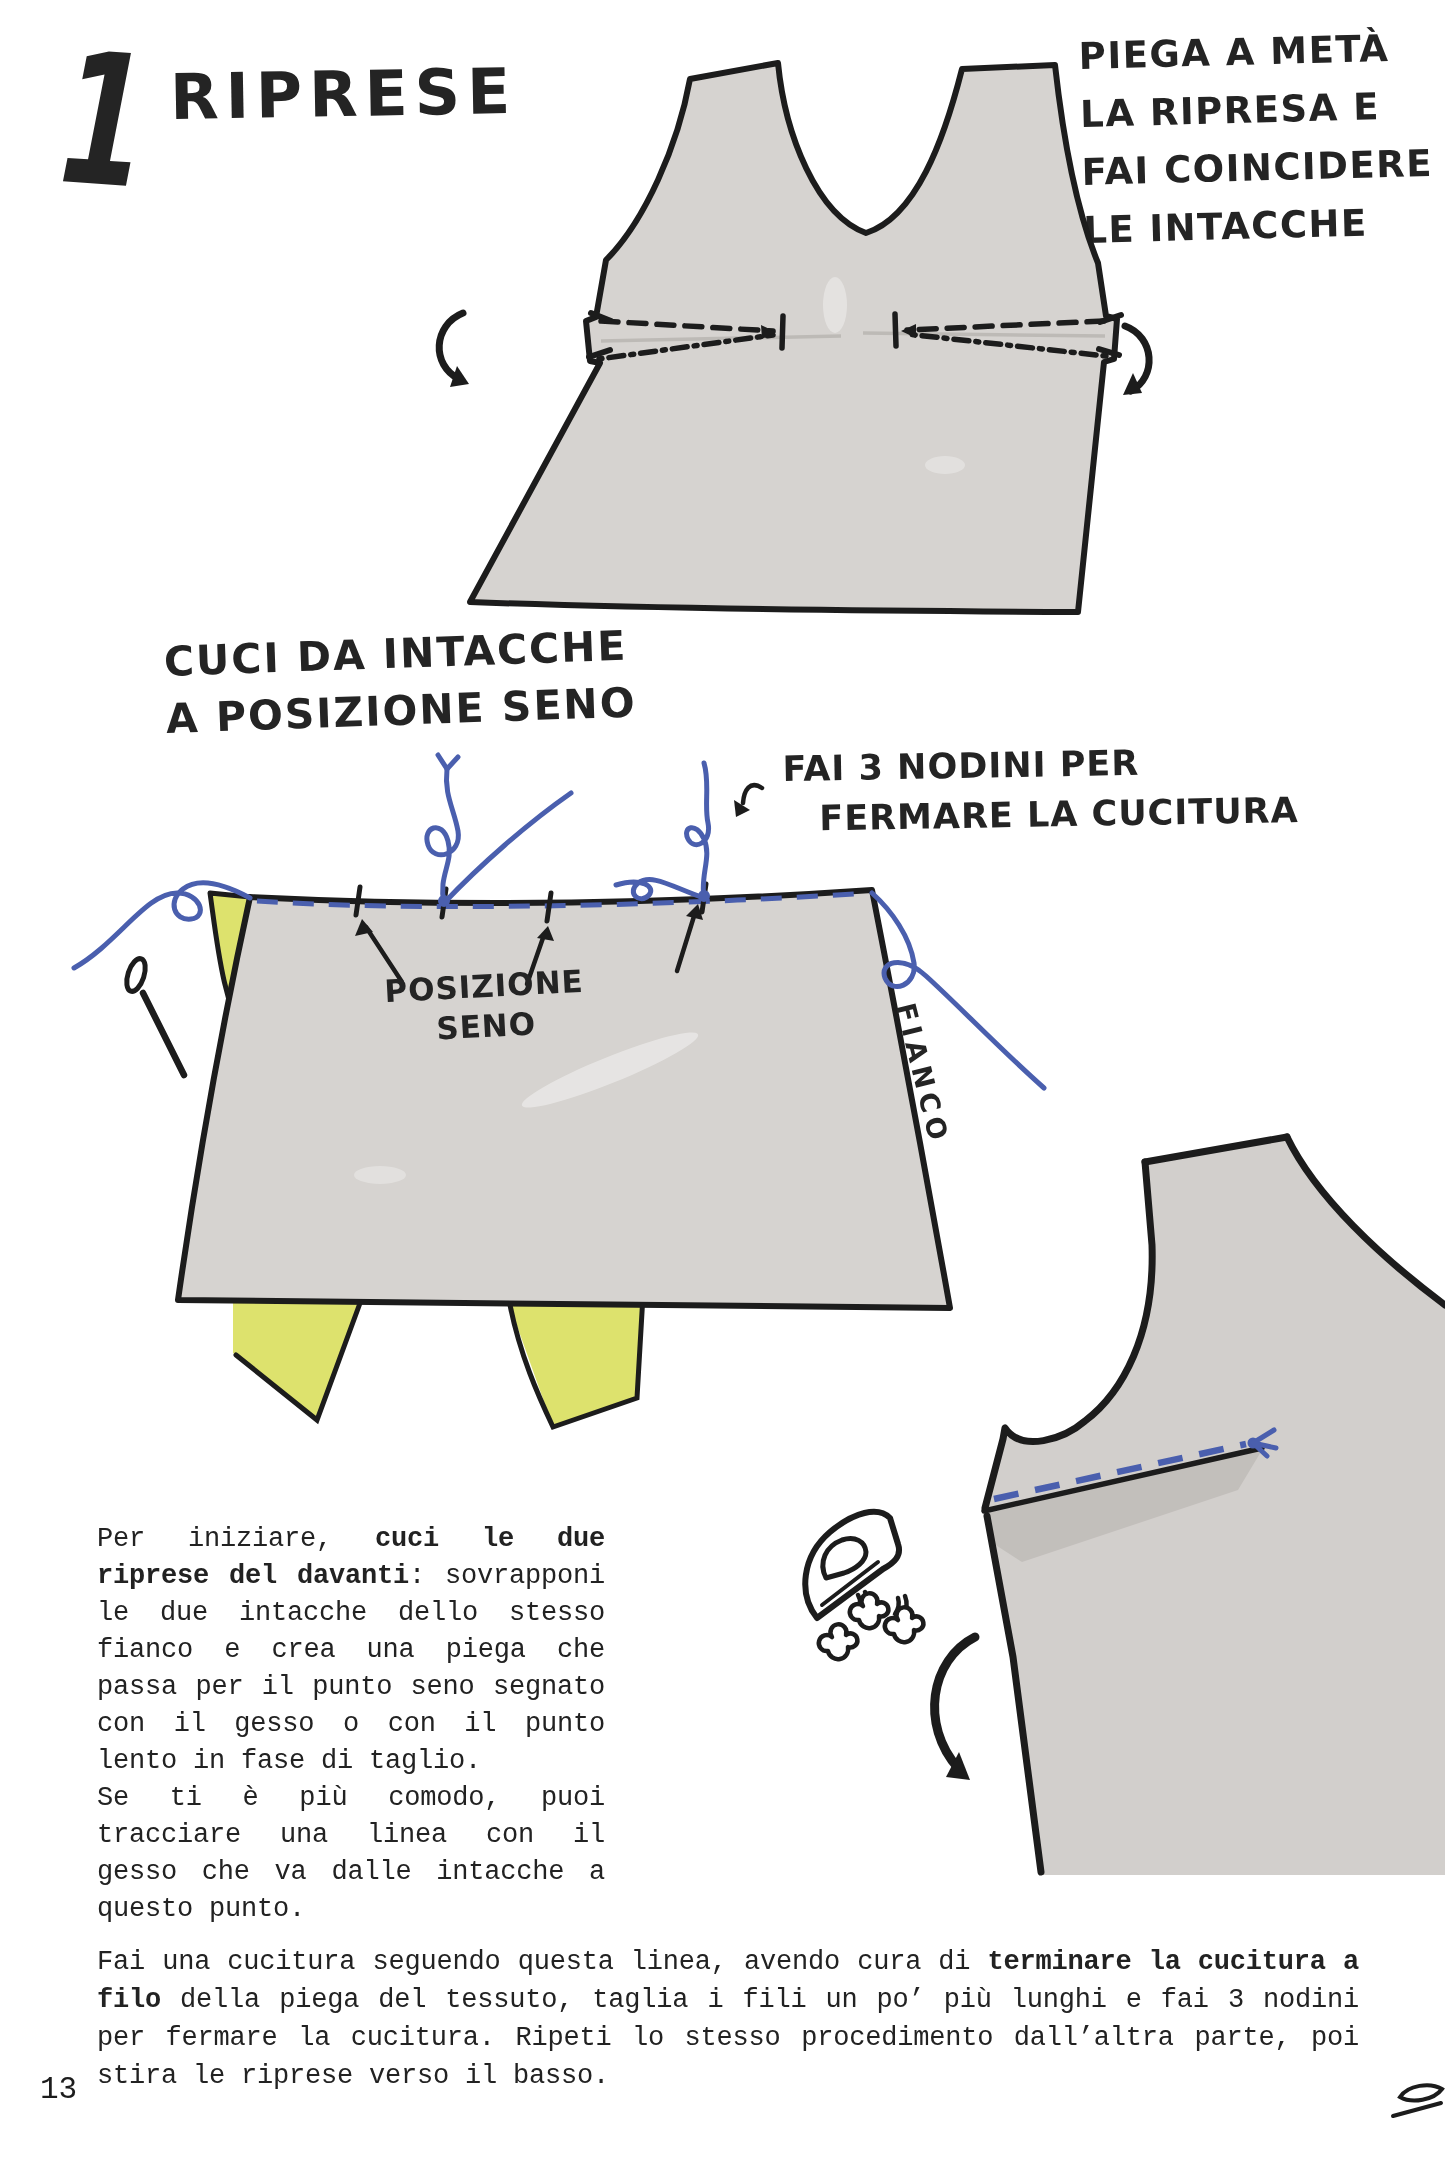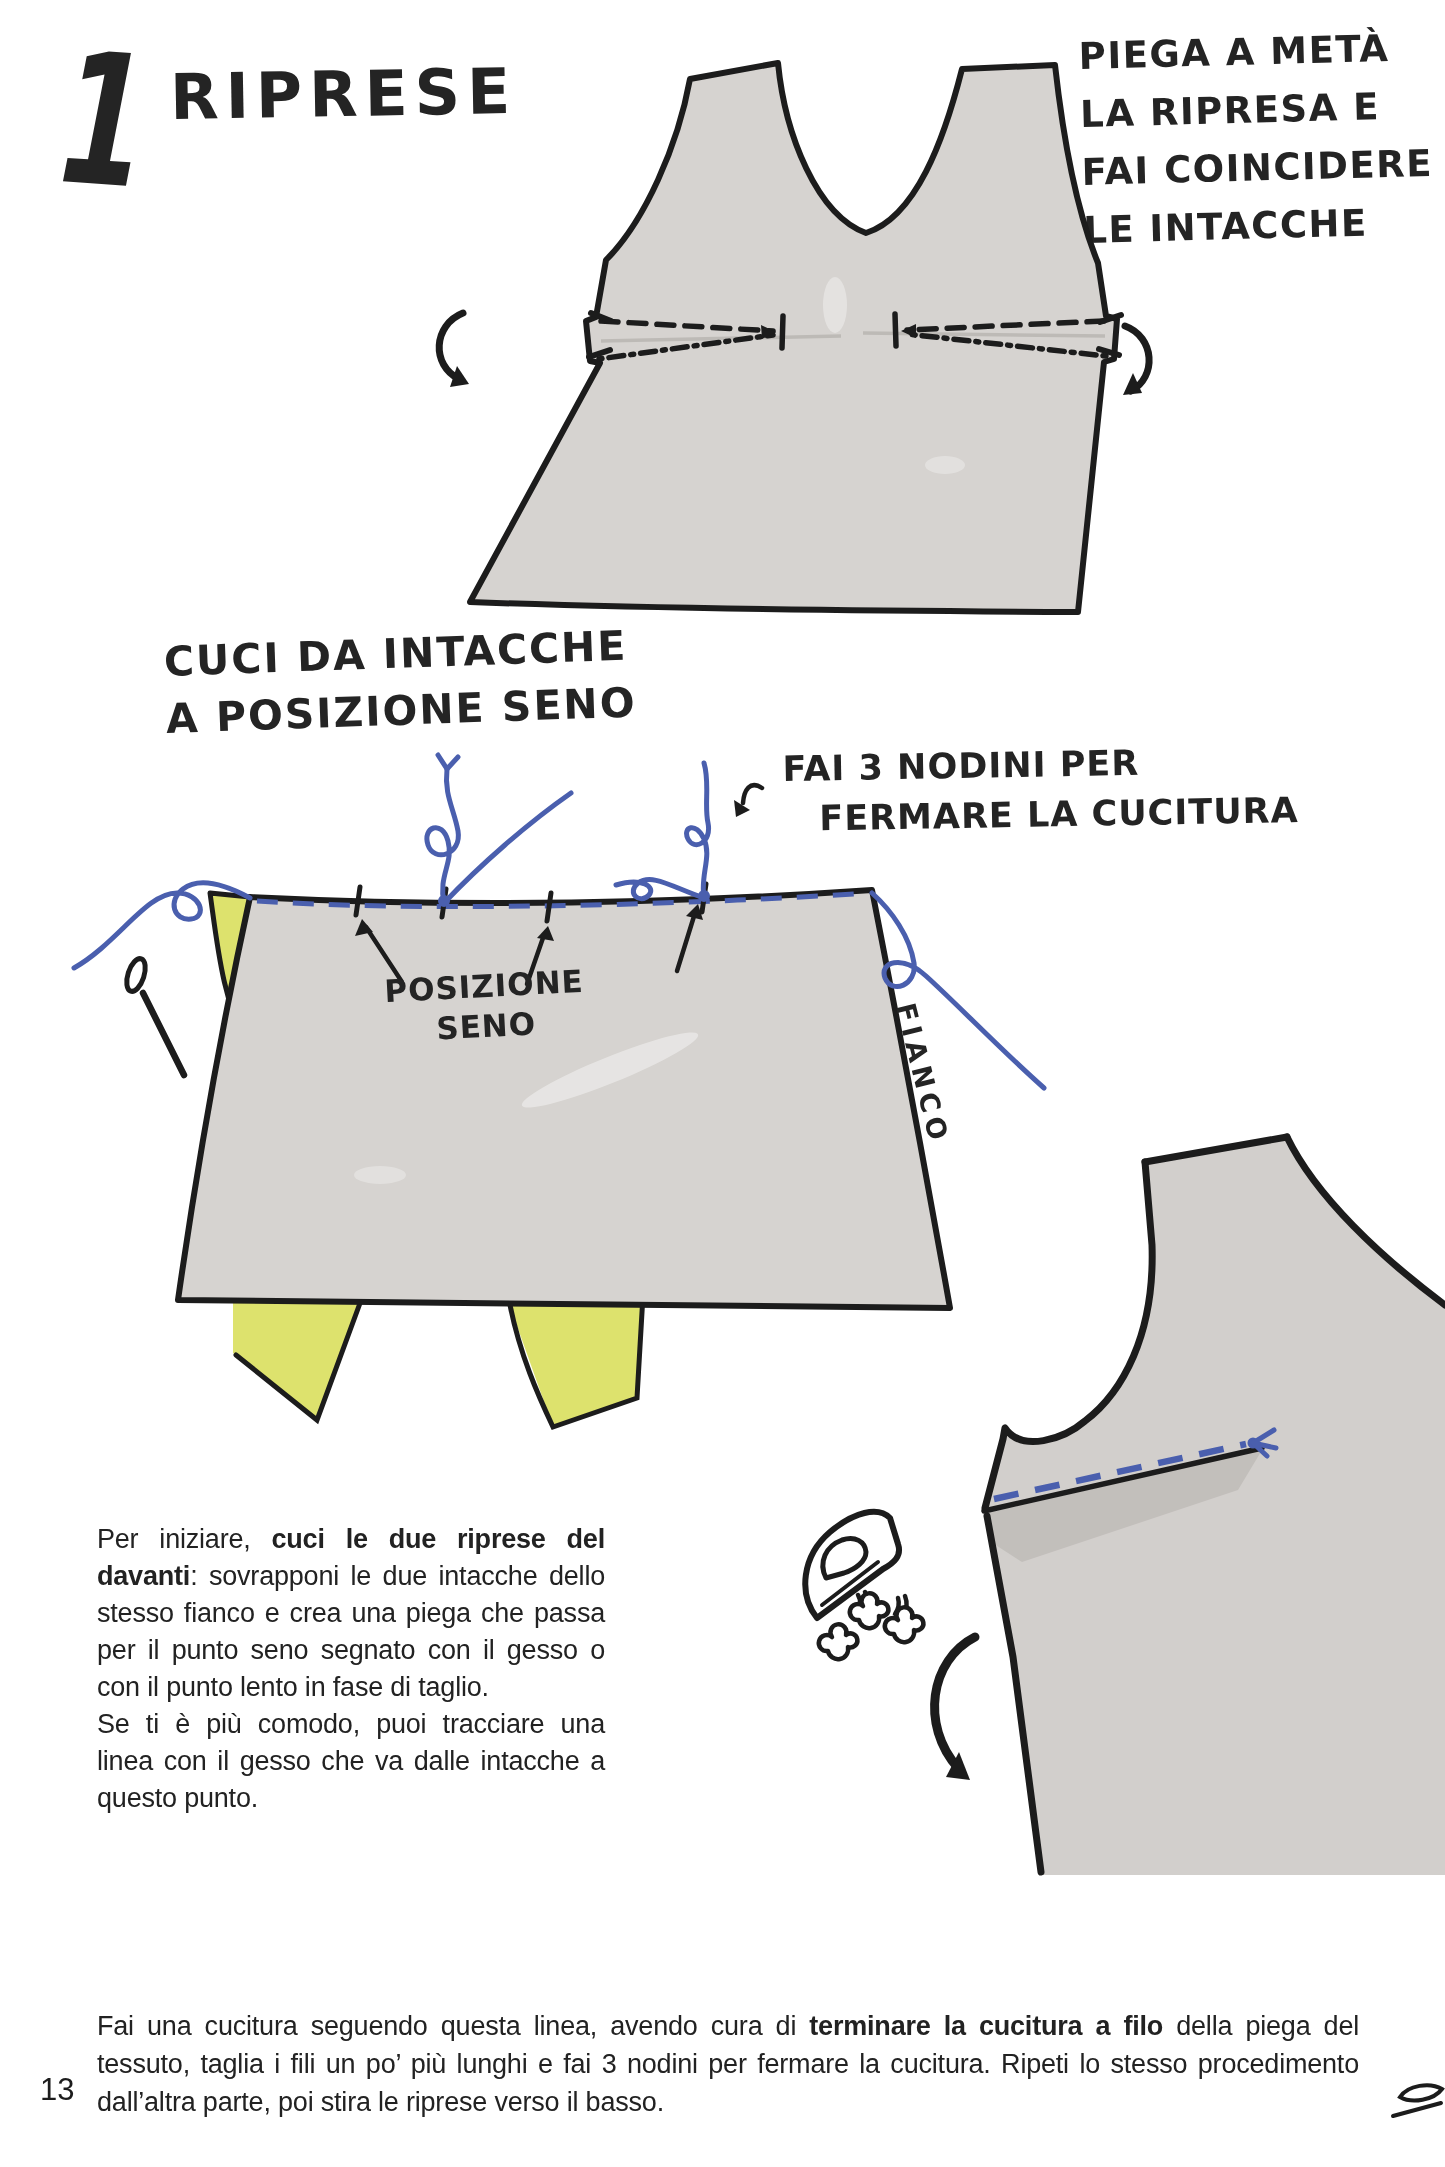--- a/index.html
+++ b/index.html
@@ -1,39 +1,39 @@
 <!DOCTYPE html>
 <html><head>
 <meta charset="utf-8">
 <style>
   html,body{margin:0;padding:0;background:#ffffff;}
   .page{position:relative;width:1445px;height:2167px;background:#ffffff;overflow:hidden;
         font-family:"Liberation Sans",sans-serif;color:#1f1f1f;}
-  .abs{position:absolute;}
+  .abs{position:absolute;font-family:Liberation Mono, monospace;}
   svg{position:absolute;overflow:visible;}
   
   .hand{font-family:"DejaVu Sans",sans-serif;font-weight:600;color:#242424;}
   .step-number{left:78px;top:28px;font-size:182px;line-height:1;
                transform:rotate(4deg) skewX(-7deg) scaleX(.68);transform-origin:left top;}
   .page-title{left:170px;top:58px;font-size:63px;letter-spacing:7px;transform:rotate(-1deg);}
   .fold-note{left:1078px;top:28px;font-size:37px;line-height:58px;letter-spacing:1.5px;
              transform:rotate(-1.5deg);transform-origin:left top;}
   .sew-note{left:163px;top:634px;font-size:41px;line-height:57px;letter-spacing:2px;
             transform:rotate(-2deg);transform-origin:left top;}
   .knot-note{left:782px;top:744px;font-size:35px;line-height:50px;letter-spacing:1px;
              transform:rotate(-1deg);transform-origin:left top;}
   .knot-note .indent{padding-left:36px;}
   .bust-label{left:383px;top:966px;width:200px;text-align:center;font-size:31px;line-height:40px;
               letter-spacing:1px;transform:rotate(-3deg);transform-origin:center top;}
   .side-label{left:905px;top:988px;font-size:27px;letter-spacing:5px;
               transform:rotate(76deg);transform-origin:left center;}
   
   .body-text{font-size:27px;line-height:37px;text-align:justify;letter-spacing:-0.2px;color:#222;}
   .p1{left:97px;top:1494px;width:508px;}
-  .p2{left:97px;top:1980px;width:1262px;line-height:38px;}
+  .p2{left:97px;top:1916px;width:1262px;line-height:38px;}
   .body-text b{font-weight:700;}
   .page-number{left:40px;top:2072px;font-size:31px;color:#1c1c1c;}
 </style>
 </head>
 <body>
 
 <div class="page">
 
   <div class="abs hand step-number">1</div>
   <div class="abs hand page-title">RIPRESE</div>

